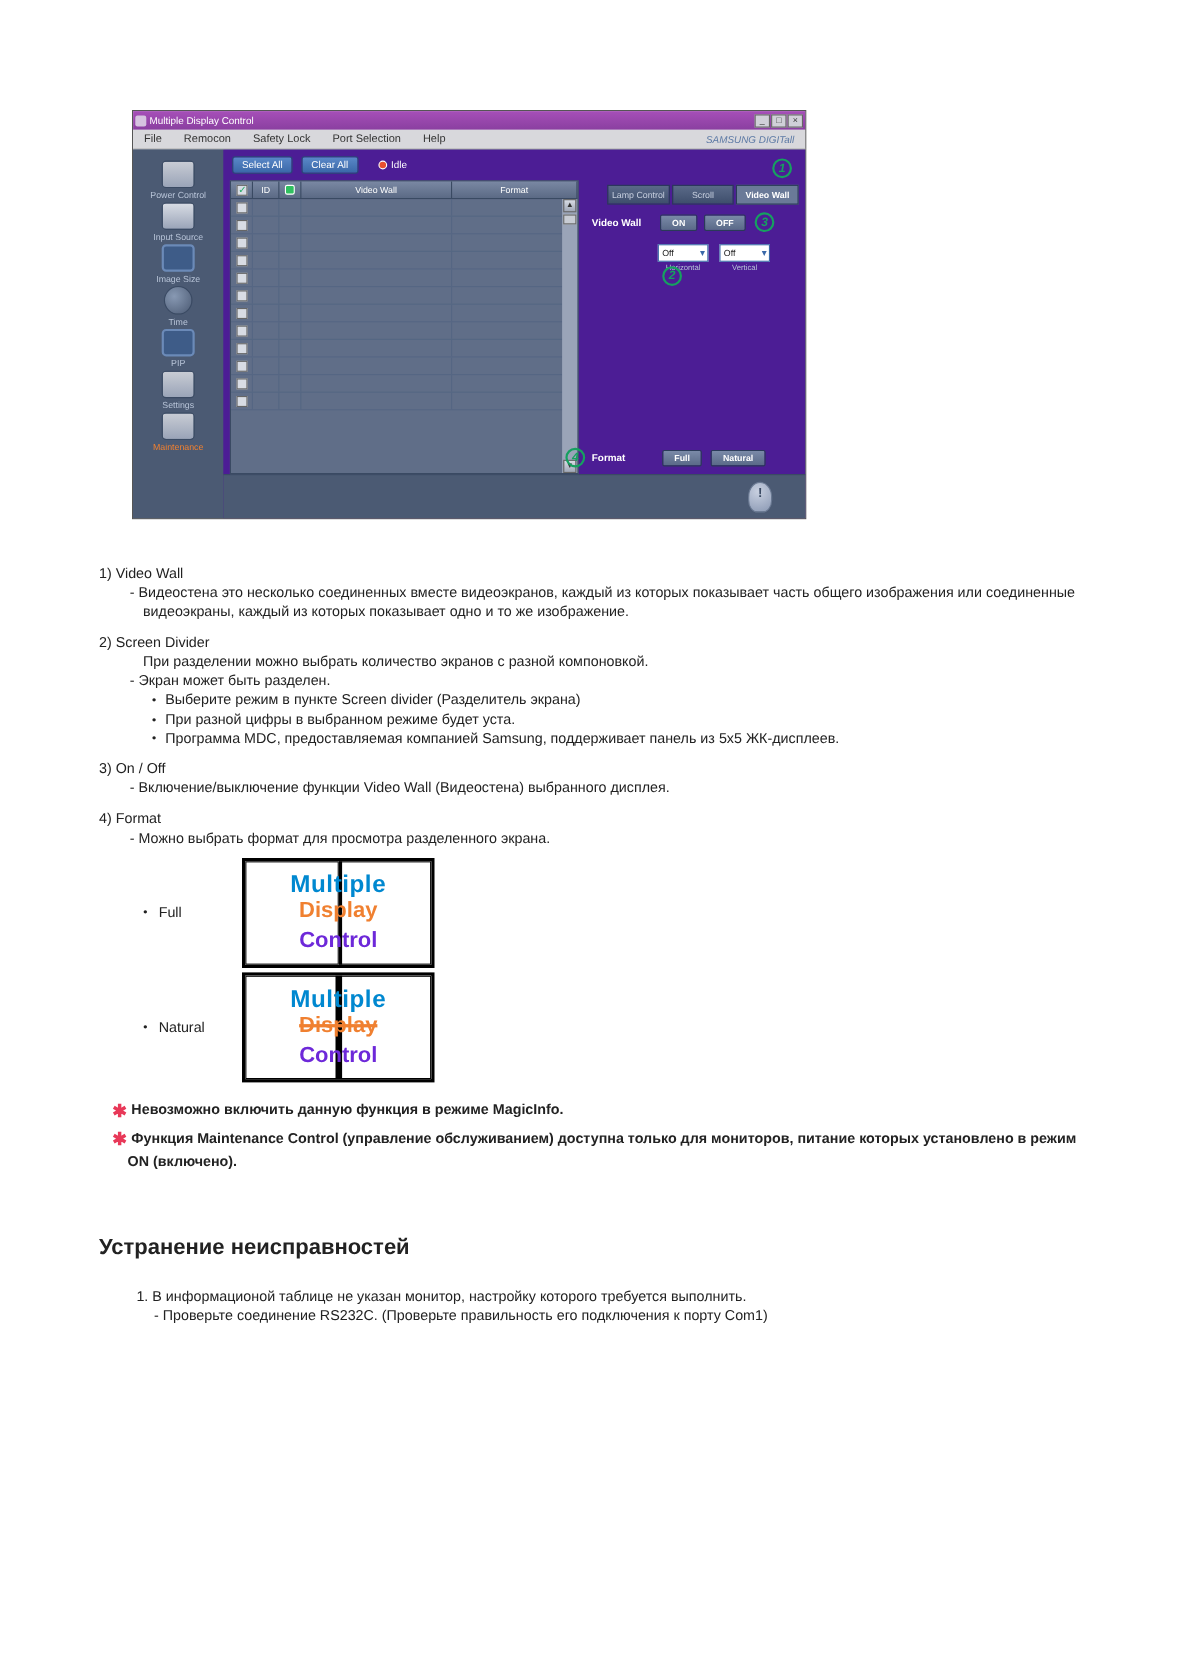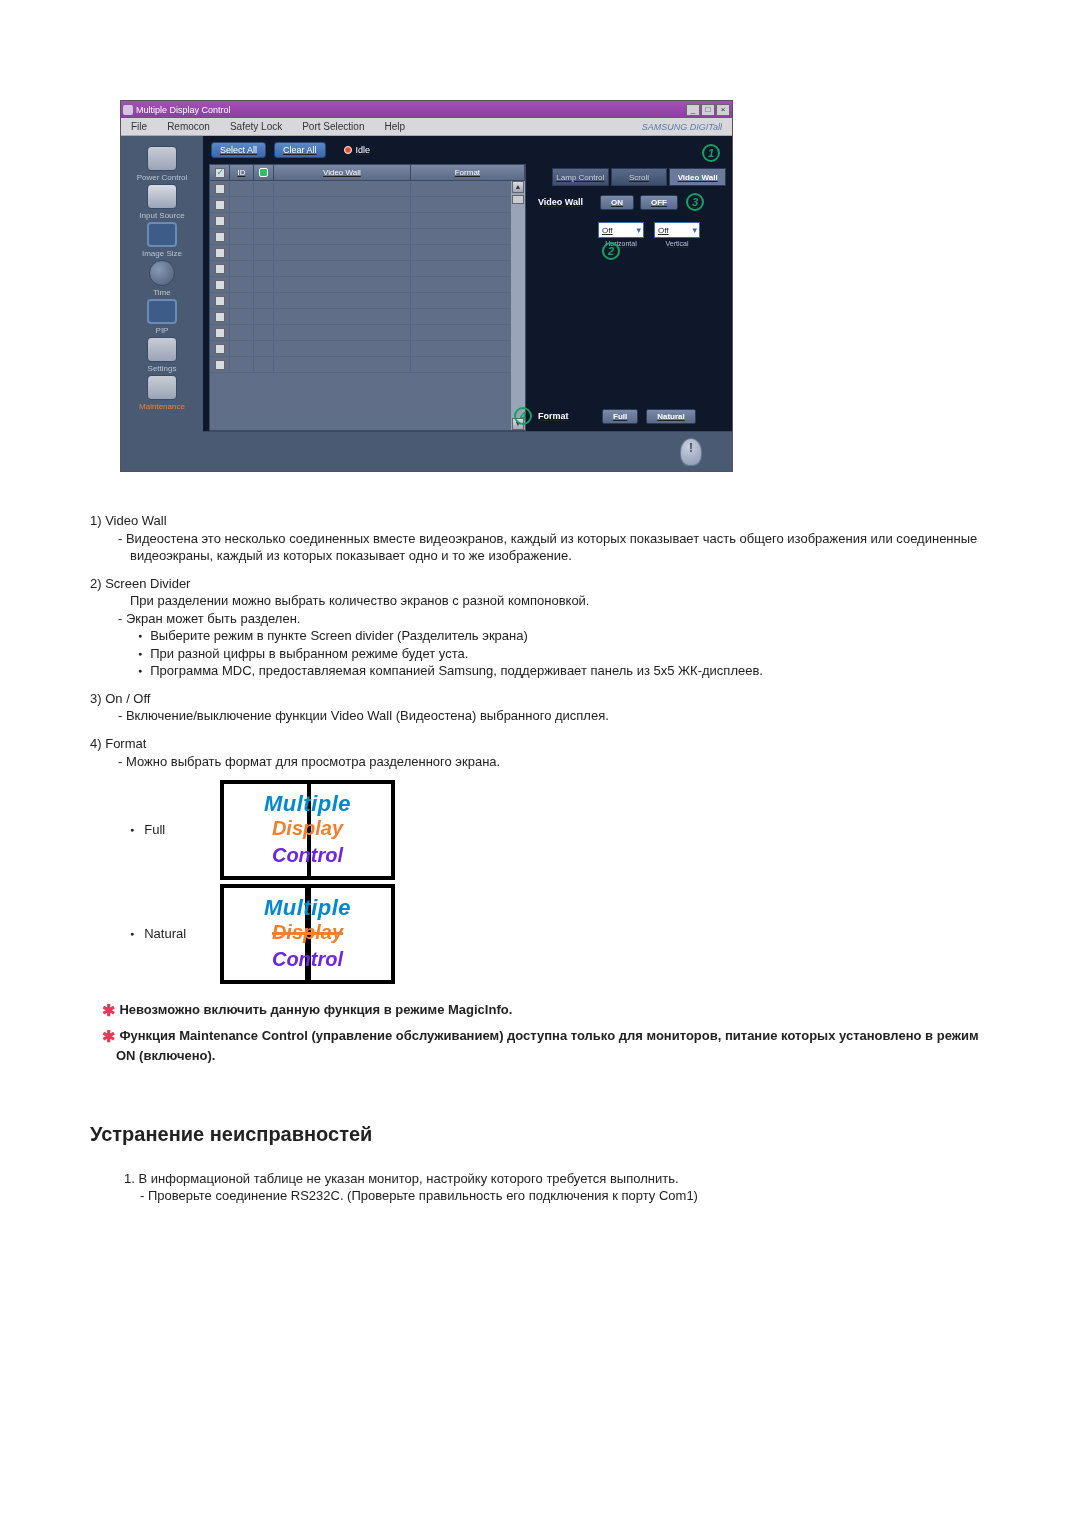--- a/index.html
+++ b/index.html
@@ -22,21 +22,21 @@
   .sidebar { width:82px; background:#4b5a73; display:flex; flex-direction:column; align-items:center; padding-top:10px; gap:2px; }
   .sb-item { width:70px; display:flex; flex-direction:column; align-items:center; gap:2px; }
   .sb-icon { width:30px; height:25px; border-radius:4px; background:#6b7a93; border:1px solid #3a4a63; position:relative; }
   .sb-icon.box { background:linear-gradient(#c8ccd4,#9aa4b8); }
   .sb-icon.disc { background:linear-gradient(#d8dce4,#9aa4b8); }
   .sb-icon.tv { background:#3e5c88; border:2px solid #6b8ab8; }
   .sb-icon.round { border-radius:50%; width:26px; height:26px; background:radial-gradient(circle at 35% 35%, #8899b3, #4b5a73); }
   .sb-label { color:#b8c4d8; font-size:8px; text-align:center; }
   .sb-label.orange { color:#f08030; }
 
-  .main { flex:1; display:flex; flex-direction:column; background:#0f172a;text-decoration:underline; }
+  .main { flex:1; display:flex; flex-direction:column; background:#4c1d95; }
   .toolbar2 { height:28px; display:flex; align-items:center; gap:8px; padding:0 8px; }
   .pill { padding:2px 8px; font-size:9px; color:#fff; background:linear-gradient(#5a88c8,#3a68a8); border:1px solid #2a4878; border-radius:3px; }
   .idle { display:flex; align-items:center; gap:4px; color:#fff; font-size:9px; margin-left:10px; }
   .dot { width:8px; height:8px; border-radius:50%; background:#e85030; border:1px solid #fff; }
 
   .content-row { flex:1; display:flex; gap:0; }
 
   .table-area { flex:1; background:#606e88; border:1px solid #3a4a63; margin:0 6px; display:flex; flex-direction:column; }
   .table-area .hdr { display:flex; height:16px; background:linear-gradient(#7a88a3,#5b6a85); font-size:8px; color:#fff; border-bottom:1px solid #3a4a63; }
   .hdr div { border-right:1px solid #3a4a63; display:flex; align-items:center; justify-content:center; }
@@ -85,21 +85,21 @@
   .sub-dash::before { content:"- "; }
   .bullets { list-style:none; margin-left:48px; }
   .bullets li::before { content:"\25CF  "; font-size:7px; position:relative; top:-2px; padding-right:6px; }
 
   .format-table { margin:8px 0 16px 40px; }
   .format-table .frow { display:flex; align-items:center; gap:20px; }
   .fopt { display:flex; align-items:center; gap:10px; font-size:13px;}
   .fopt::before{ content:"\25CF"; font-size:7px; }
   .mdc-img { width:175px; height:100px; border:3px solid #000; display:grid; grid-template-columns:1fr 1fr; grid-template-rows:1fr; position:relative; }
   .mdc-img .cellblk { border:1px solid #000; display:flex; align-items:center; justify-content:center; overflow:hidden; position:relative; background:#fff; }
-  .mdc-text { position:absolute; left:0; right:0; top:6px; text-align:center; font-style:italic; font-weight:bold; }
+  .mdc-text { position:absolute; left:0; right:0; top:6px; text-align:center; font-weight:bold; }
   .m-line1{ color:#0088d0; font-size:22px; letter-spacing:0.5px;}
   .m-line2{ color:#f08030; font-size:20px; margin-top:-4px;}
   .m-line3{ color:#6d28d9; font-size:20px; }
   .divider-v { position:absolute; top:0; bottom:0; left:50%; width:3px; background:#000; }
   .nat-clip .m-line2 { text-decoration:line-through; text-decoration-thickness:3px; }
 
   .star-note { margin:4px 0 2px 12px; text-indent:-14px; padding-left:14px; font-weight:bold; font-size:13px;}
   .star { color:#e83858; font-size:16px; vertical-align:-2px; padding-right:4px;}
 
   h2.troubleshoot { font-size:20px; font-weight:bold; margin:56px 0 22px 0; }

